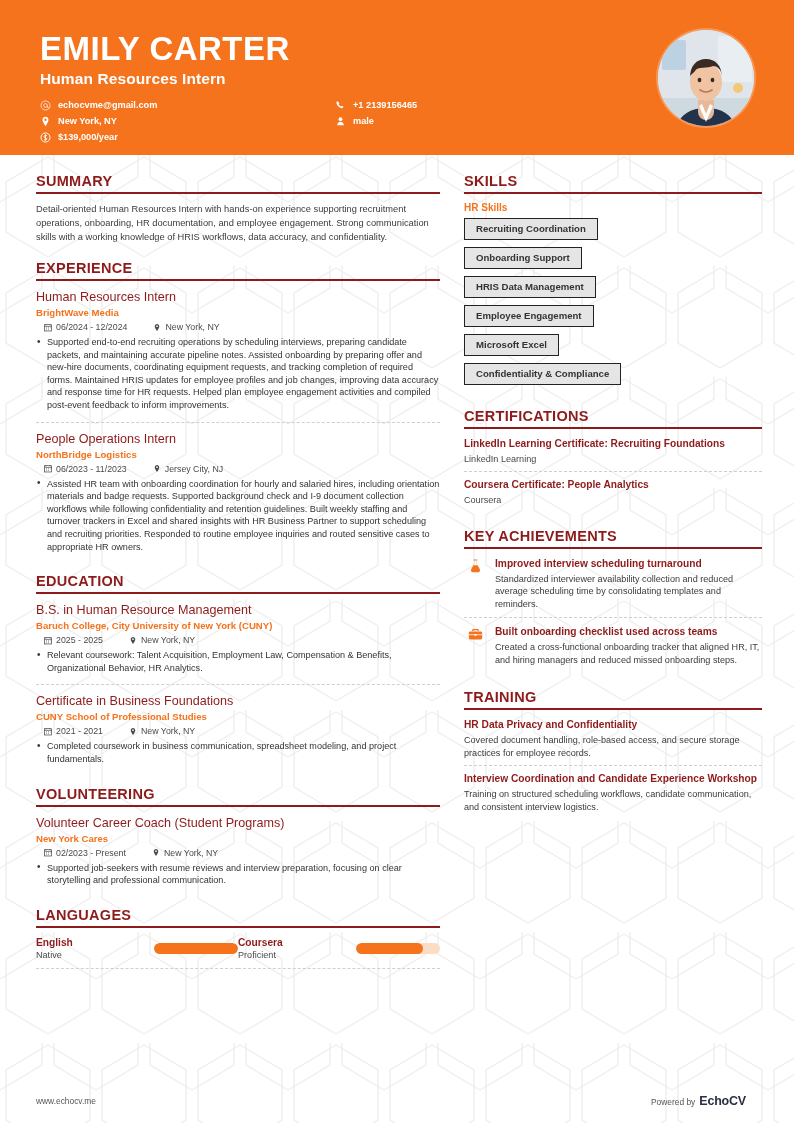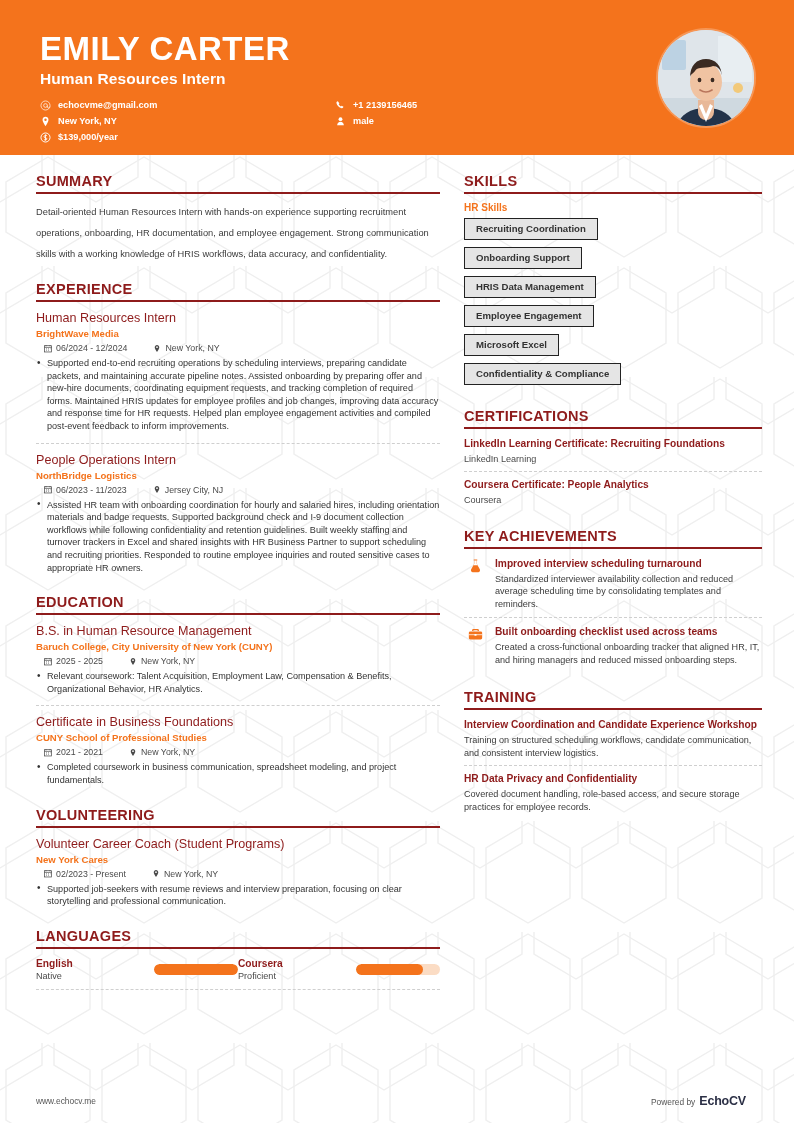--- a/index.html
+++ b/index.html
@@ -110,21 +110,21 @@
     text-transform: uppercase;
     letter-spacing: 0.3px;
     padding-bottom: 3px;
     border-bottom: 2px solid #8E1B1B;
     margin-bottom: 8px;
   }
 
   
   .summary-text {
     font-size: 9.3px;
-    line-height: 21px;
+    line-height: 14px;
     color: #3b3b3b;
   }
   .entry { padding-bottom: 8px; margin-bottom: 8px; border-bottom: 1px dashed #cfcfcf; }
   .entry:last-child { border-bottom: none; margin-bottom: 0; padding-bottom: 2px; }
   .entry-title {
     font-size: 12.6px;
     font-weight: 400;
     color: #8E1B1B;
     line-height: 16px;
   }
@@ -618,26 +618,26 @@
           <div class="ach-body">
             <div class="ach-title">Built onboarding checklist used across teams</div>
             <div class="ach-desc">Created a cross-functional onboarding tracker that aligned HR, IT, and hiring managers and reduced missed onboarding steps.</div>
           </div>
         </div>
       </div>
 
       <div class="sec">
         <div class="sec-title">TRAINING</div>
         <div class="cert">
+          <div class="cert-name">HR Data Privacy and Confidentiality</div>
+          <div class="train-desc">Covered document handling, role-based access, and secure storage practices for employee records.</div>
+        </div>
+        <div class="cert">
           <div class="cert-name">Interview Coordination and Candidate Experience Workshop</div>
           <div class="train-desc">Training on structured scheduling workflows, candidate communication, and consistent interview logistics.</div>
-        </div>
-        <div class="cert">
-          <div class="cert-name">HR Data Privacy and Confidentiality</div>
-          <div class="train-desc">Covered document handling, role-based access, and secure storage practices for employee records.</div>
         </div>
       </div>
 
     </div>
   </div>
 
   <div class="footer">
     <div class="footer-url">www.echocv.me</div>
     <div class="footer-right">
       <span class="powered">Powered by</span>

